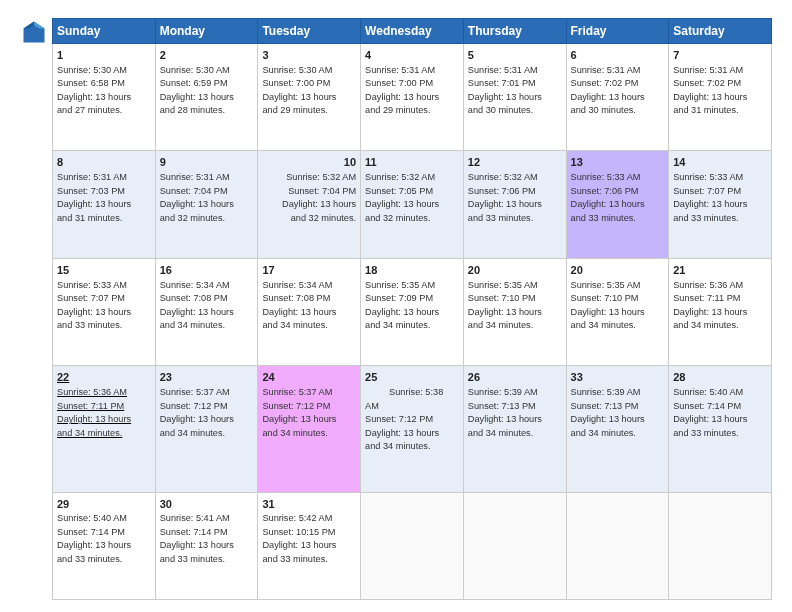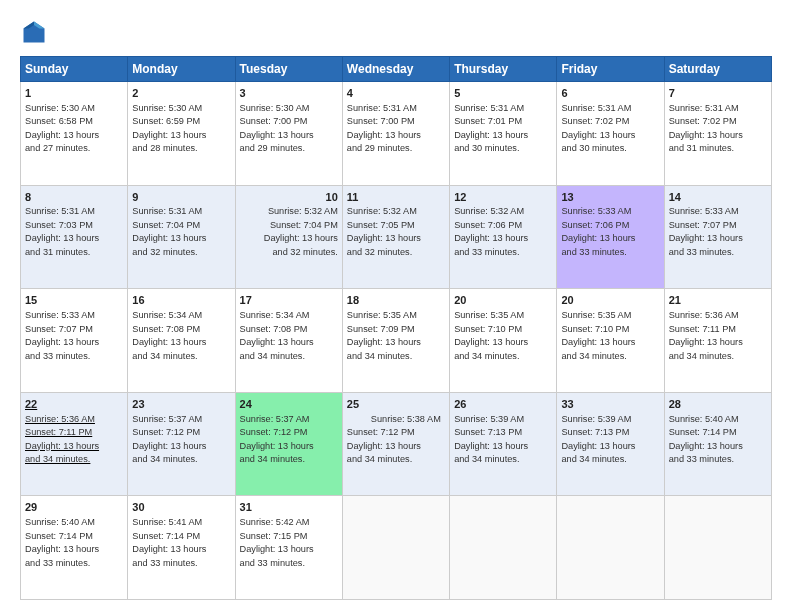--- a/index.html
+++ b/index.html
@@ -8,21 +8,21 @@
       height: 612px;
       font-family: Arial, sans-serif;
       background: #fff;
       overflow: hidden;
     }
     .page {
       width: 792px;
       height: 612px;
       padding: 18px 20px 12px 20px;
       display: flex;
-      flex-direction: column;
+      flex-direction: row;
     }
     .header {
       display: flex;
       justify-content: space-between;
       align-items: flex-start;
       margin-bottom: 10px;
     }
     .logo {
       display: flex;
       align-items: center;
@@ -232,21 +232,21 @@
         </tr>
         <tr>
           <td style="background: rgb(232, 238, 248); text-decoration: underline;"><span class="day-num">22</span><span class="day-info" style="white-space: pre-line;">Sunrise: 5:36 AM
 Sunset: 7:11 PM
 Daylight: 13 hours
 and 34 minutes.</span></td>
           <td style="background: rgb(232, 238, 248);"><span class="day-num">23</span><span class="day-info" style="white-space: pre-line;">Sunrise: 5:37 AM
 Sunset: 7:12 PM
 Daylight: 13 hours
 and 34 minutes.</span></td>
-          <td style="background: #86efac;"><span class="day-num">24</span><span class="day-info" style="white-space: pre-line;">Sunrise: 5:37 AM
+          <td style="background: #f0abfc;"><span class="day-num">24</span><span class="day-info" style="white-space: pre-line;">Sunrise: 5:37 AM
 Sunset: 7:12 PM
 Daylight: 13 hours
 and 34 minutes.</span></td>
           <td style="background: rgb(232, 238, 248);"><span class="day-num">25</span><span class="day-info" style="white-space: pre-line; margin-left: 24px;">Sunrise: 5:38 AM
 Sunset: 7:12 PM
 Daylight: 13 hours
 and 34 minutes.</span></td>
           <td style="background: rgb(232, 238, 248);"><span class="day-num">26</span><span class="day-info" style="white-space: pre-line;">Sunrise: 5:39 AM
 Sunset: 7:13 PM
 Daylight: 13 hours
@@ -263,21 +263,21 @@
         <tr>
           <td><span class="day-num">29</span><span class="day-info" style="white-space: pre-line;">Sunrise: 5:40 AM
 Sunset: 7:14 PM
 Daylight: 13 hours
 and 33 minutes.</span></td>
           <td><span class="day-num">30</span><span class="day-info" style="white-space: pre-line;">Sunrise: 5:41 AM
 Sunset: 7:14 PM
 Daylight: 13 hours
 and 33 minutes.</span></td>
           <td><span class="day-num">31</span><span class="day-info" style="white-space: pre-line;">Sunrise: 5:42 AM
-Sunset: 7:15 PM
+Sunset: 10:15 PM
 Daylight: 13 hours
 and 33 minutes.</span></td>
           <td class="empty-cell"></td>
           <td class="empty-cell"></td>
           <td class="empty-cell"></td>
           <td class="empty-cell"></td>
         </tr>
       </tbody>
   </table>
 </div>

